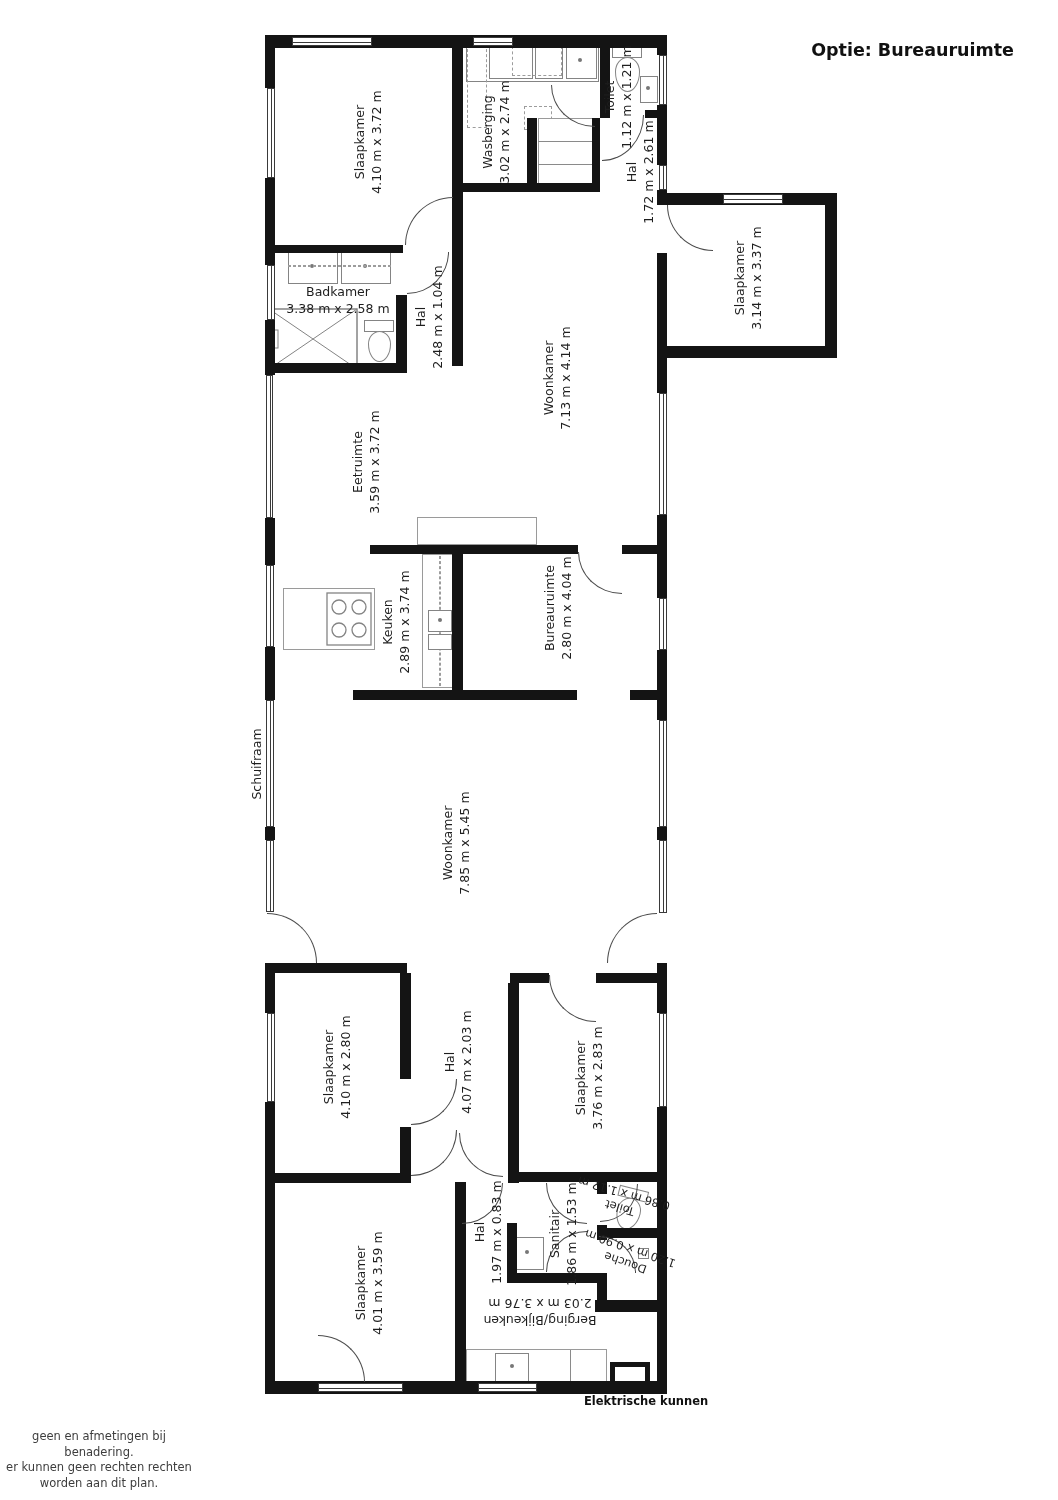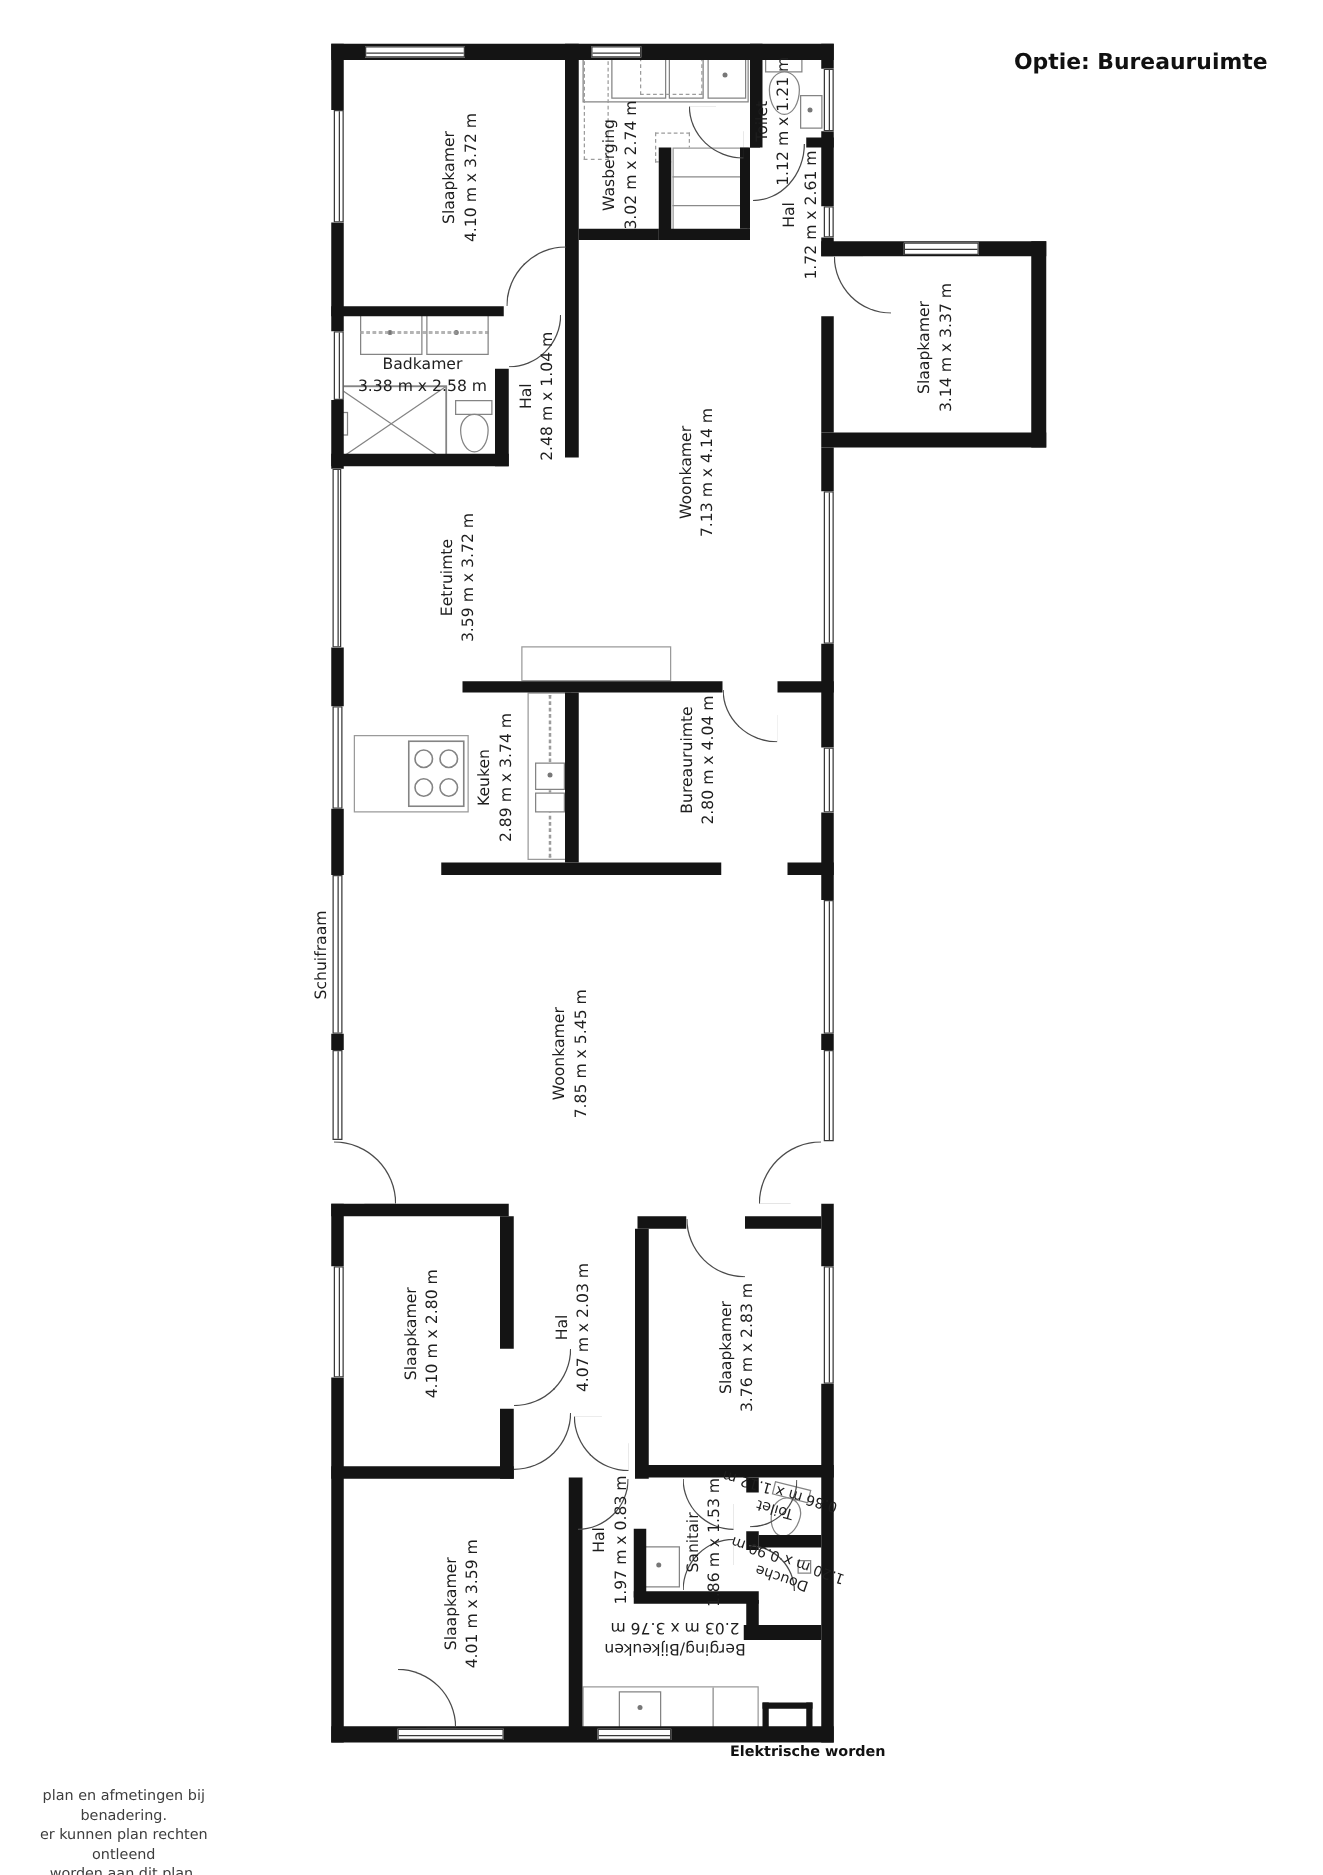--- a/index.html
+++ b/index.html
@@ -279,21 +279,21 @@
   <div class="room-label" style="left:628px;top:1255px;--r:199deg;font-size:11.5px">
     <div>Douche</div>
     <div>1.20 m x 0.90 m</div>
   </div>
   <div class="room-label" style="left:540px;top:1311px;--r:180deg">
     <div>Berging/Bijkeuken</div>
     <div>2.03 m x 3.76 m</div>
   </div>
 
   <div id="title">Optie: Bureauruimte</div>
-  <div id="boiler-label">Elektrische worden</div>
+  <div id="boiler-label">Elektrische kunnen</div>
   <div id="disclaimer">
-    <div>plan en afmetingen bij benadering.</div>
-    <div>er kunnen plan rechten ontleend</div>
+    <div>geen en afmetingen bij benadering.</div>
+    <div>er kunnen geen rechten rechten</div>
     <div>worden aan dit plan.</div>
 
   </div>
 
 </div>
 
 </body></html>

